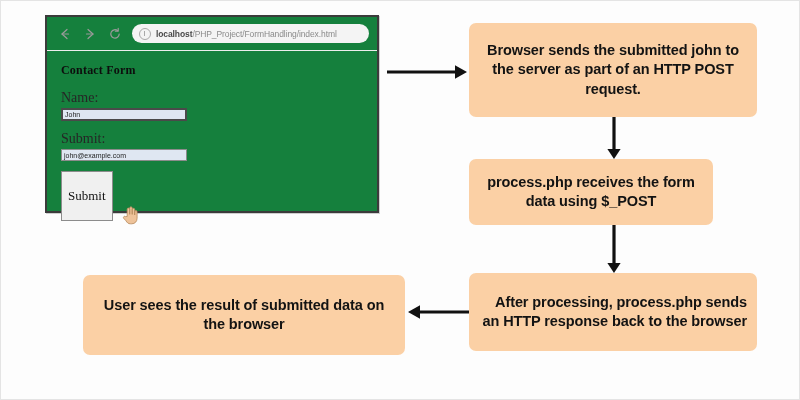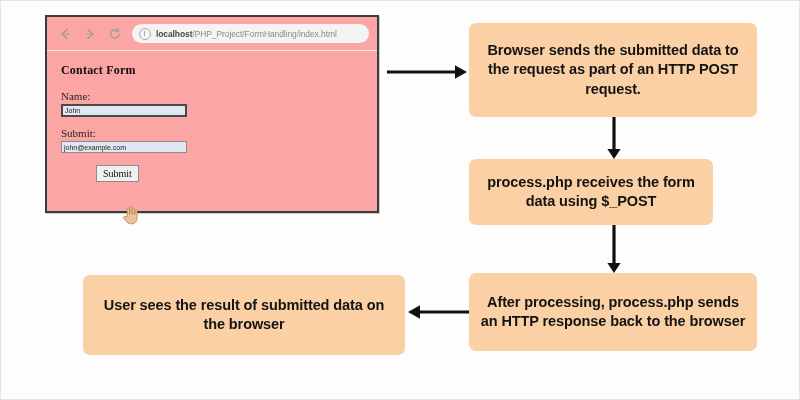--- a/index.html
+++ b/index.html
@@ -24,21 +24,21 @@
     border: 1px solid #e4e4e4;
   }
 
   
   .browser-window {
     position: absolute;
     left: 44px;
     top: 14px;
     width: 334px;
     height: 198px;
-    background: #fca5a5;
+    background: #15803d;
     border: 2px solid #3b3b3b;
     box-sizing: border-box;
     box-shadow: 1px 1px 0 rgba(0,0,0,0.18);
   }
   .browser-toolbar {
     height: 34px;
     display: flex;
     align-items: center;
     padding: 0 8px;
     box-sizing: border-box;
@@ -102,21 +102,21 @@
   .form-heading {
     font-family: "Liberation Serif", serif;
     font-weight: bold;
     font-size: 12px;
     color: #0d0d0d;
     margin: 4px 0 12px 0;
     letter-spacing: 0.2px;
   }
   .field-label {
     font-family: "Liberation Serif", serif;
-    font-size: 11px;
+    font-size: 14px;
     color: #262626;
     margin-bottom: 2px;
   }
   .text-input {
     width: 126px;
     height: 12px;
     background: #dfe7f2;
     border: 1px solid #8c8c8c;
     box-sizing: border-box;
     font-size: 7px;
@@ -130,26 +130,25 @@
   }
   .text-input.focused {
     border: 2px solid #4a4a4a;
     height: 13px;
     line-height: 10px;
   }
   .submit-button {
     display: inline-block;
     background: #f0f0f0;
     border: 1px solid #8c8c8c;
-    font-size: 10px;
+    font-size: 13px;
     font-family: "Liberation Serif", serif;
     color: #111;
-    padding: 2px 6px;
-    box-sizing: border-box;
-    margin-left: 35px;
+    padding: 16px 6px;
+    box-sizing: border-box;
   }
   .hand-cursor {
     position: absolute;
     left: 75px;
     top: 188px;
     width: 17px;
     height: 20px;
   }
 
   
@@ -164,21 +163,21 @@
     box-sizing: border-box;
     color: #131313;
     font-weight: bold;
     font-size: 14.5px;
     line-height: 1.32;
     padding: 6px 10px;
     letter-spacing: -0.1px;
   }
   #box-browser-sends { left: 468px; top: 22px;  width: 288px; height: 94px; }
   #box-process-receives { left: 468px; top: 158px; width: 244px; height: 66px; }
-  #box-after-processing { left: 468px; top: 272px; width: 288px; height: 78px; }
+  #box-after-processing { left: 468px; top: 272px; width: 288px; height: 78px; text-align: right; }
   #box-user-sees { left: 82px;  top: 274px; width: 322px; height: 80px; }
 
   
   .arrow { position: absolute; }
 
   
   .caption {
     position: absolute;
     left: 0;
     top: 360px;
@@ -263,19 +262,19 @@
     </svg>
   </span>
 
   <span class="arrow" style="left:406px; top:302px;">
     <svg width="66" height="18" viewBox="0 0 66 18">
       <path d="M66 9 H13" stroke="#111111" stroke-width="3.2"></path>
       <path d="M13 2.2 L1 9 L13 15.8 Z" fill="#111111"></path>
     </svg>
   </span>
 
-  <div class="pbox" id="box-browser-sends">Browser sends the submitted data to the request as part of an HTTP POST request.</div>
+  <div class="pbox" id="box-browser-sends">Browser sends the submitted john to the server as part of an HTTP POST request.</div>
   <div class="pbox" id="box-process-receives">process.php receives the form data using $_POST</div>
   <div class="pbox" id="box-after-processing">After processing, process.php sends an HTTP response back to the browser</div>
   <div class="pbox" id="box-user-sees">User sees the result of submitted data on the browser</div>
 
 
 </div>
 
 </body></html>

